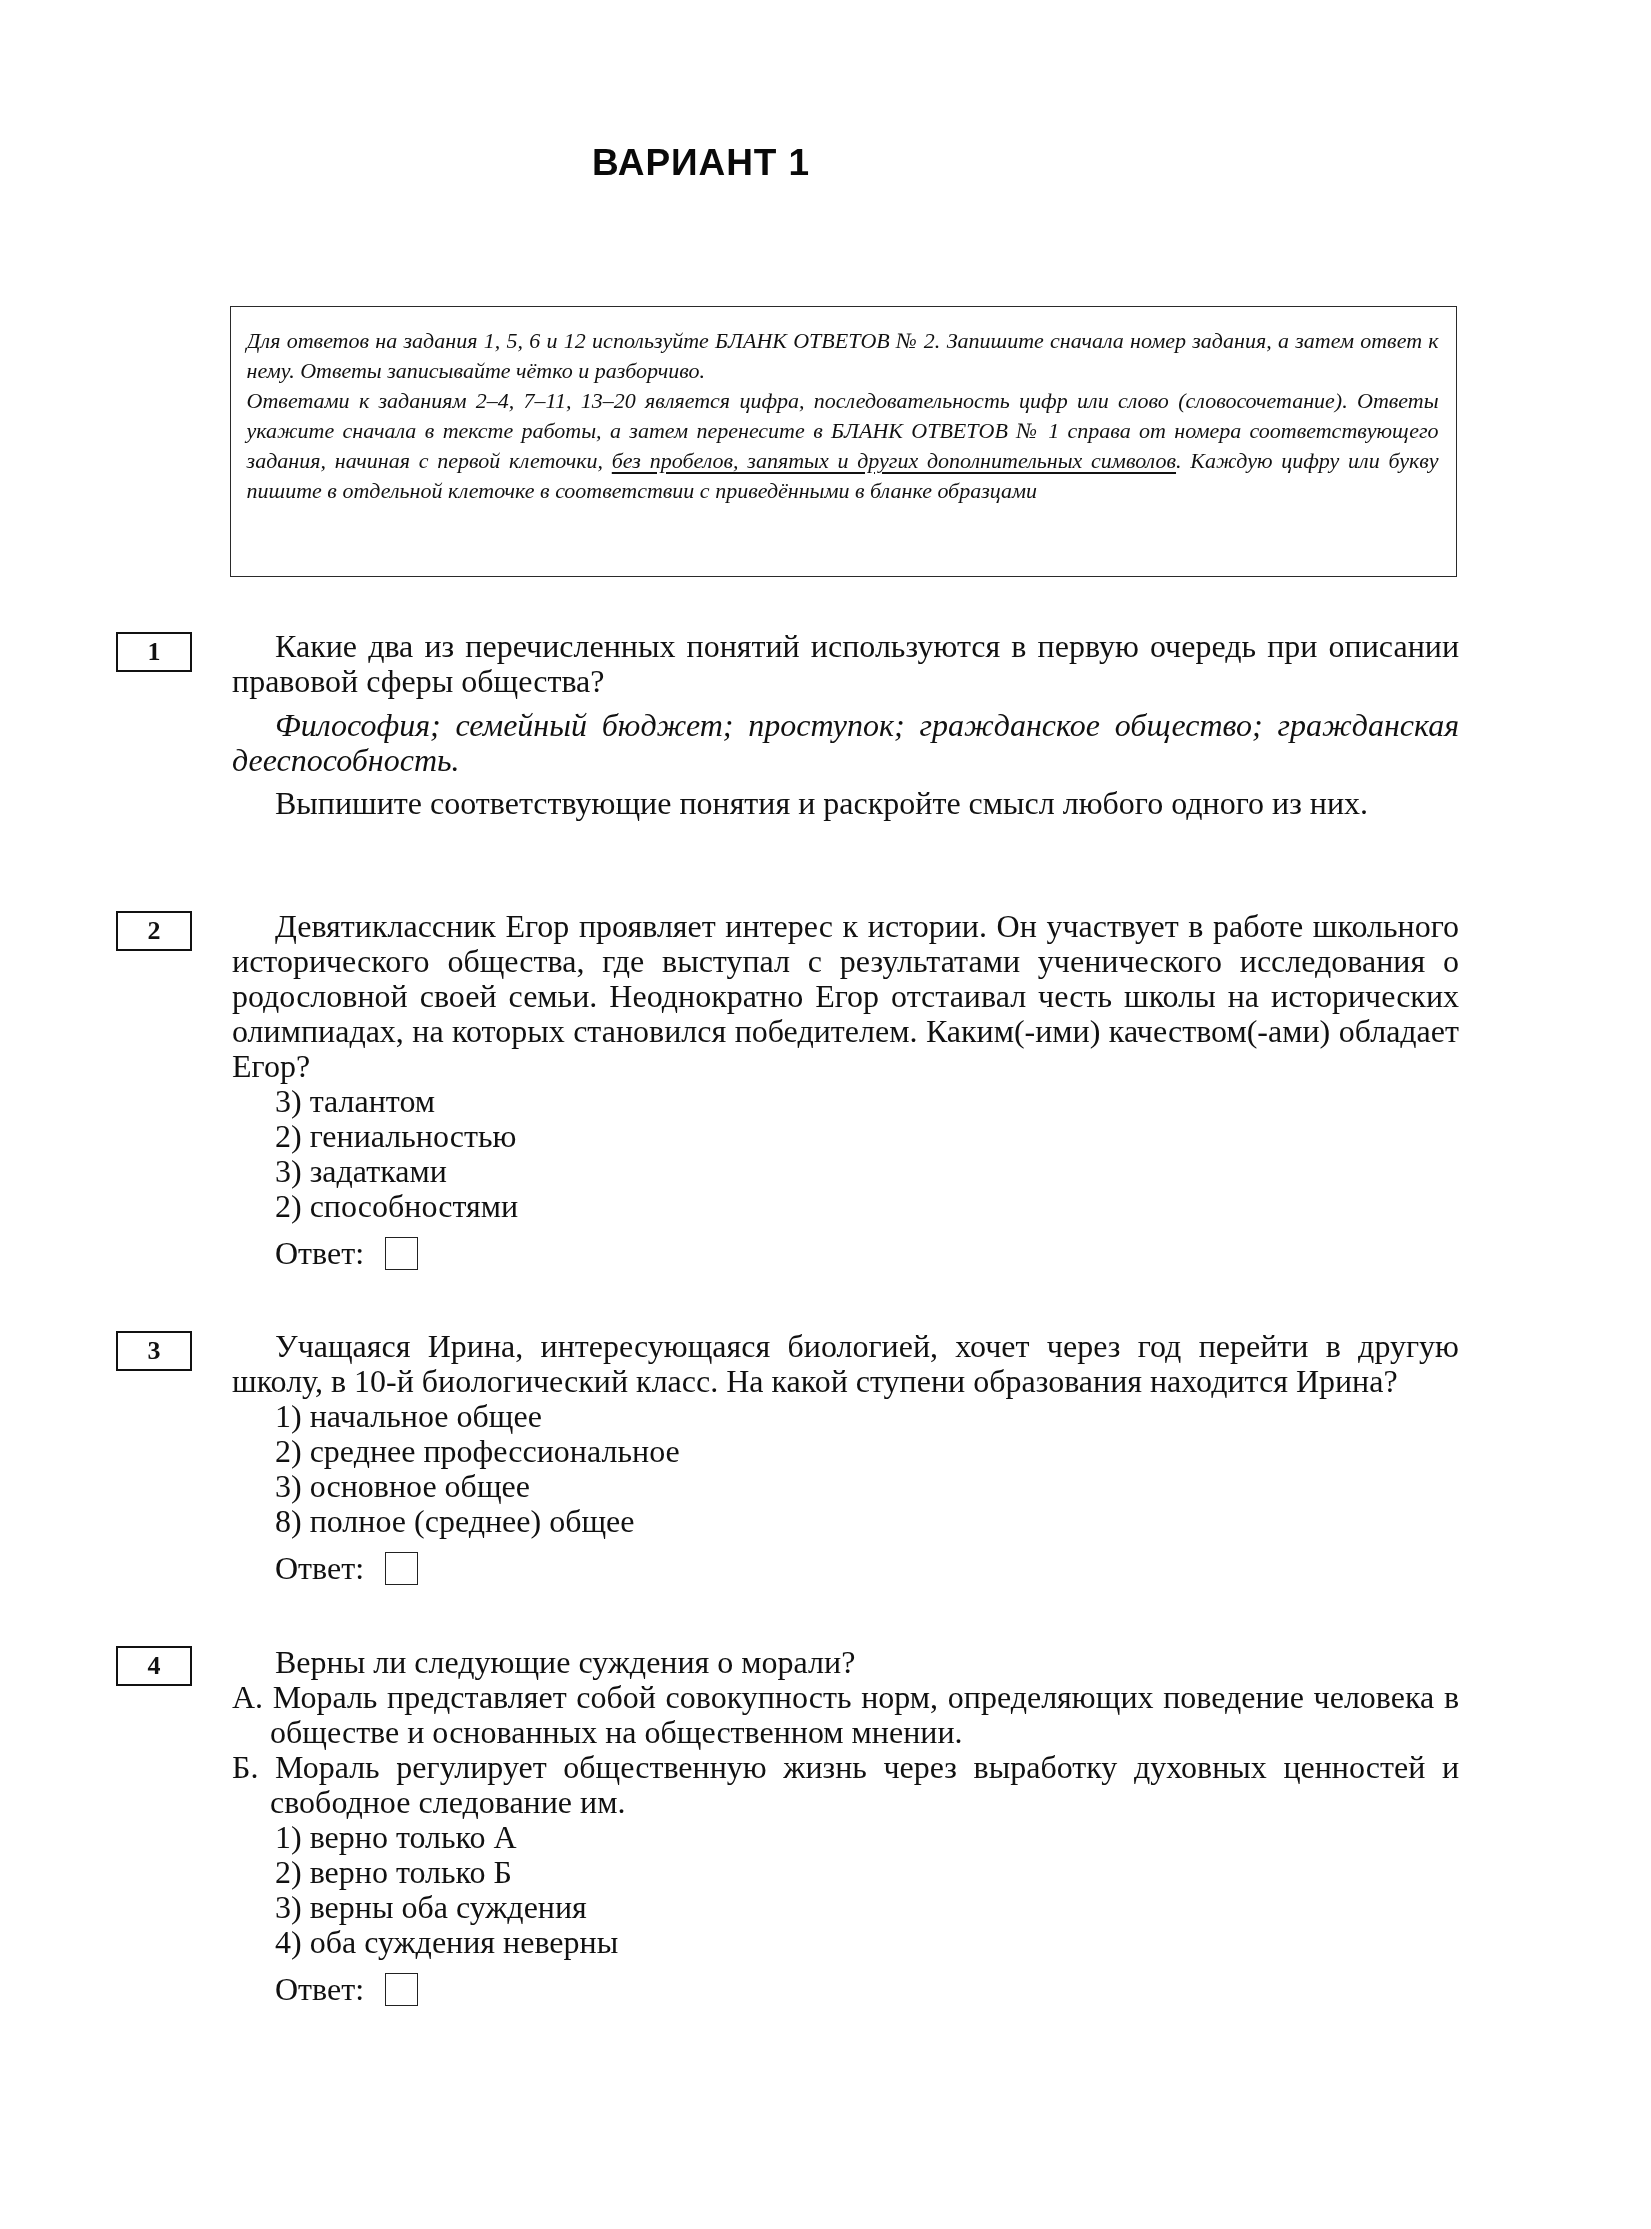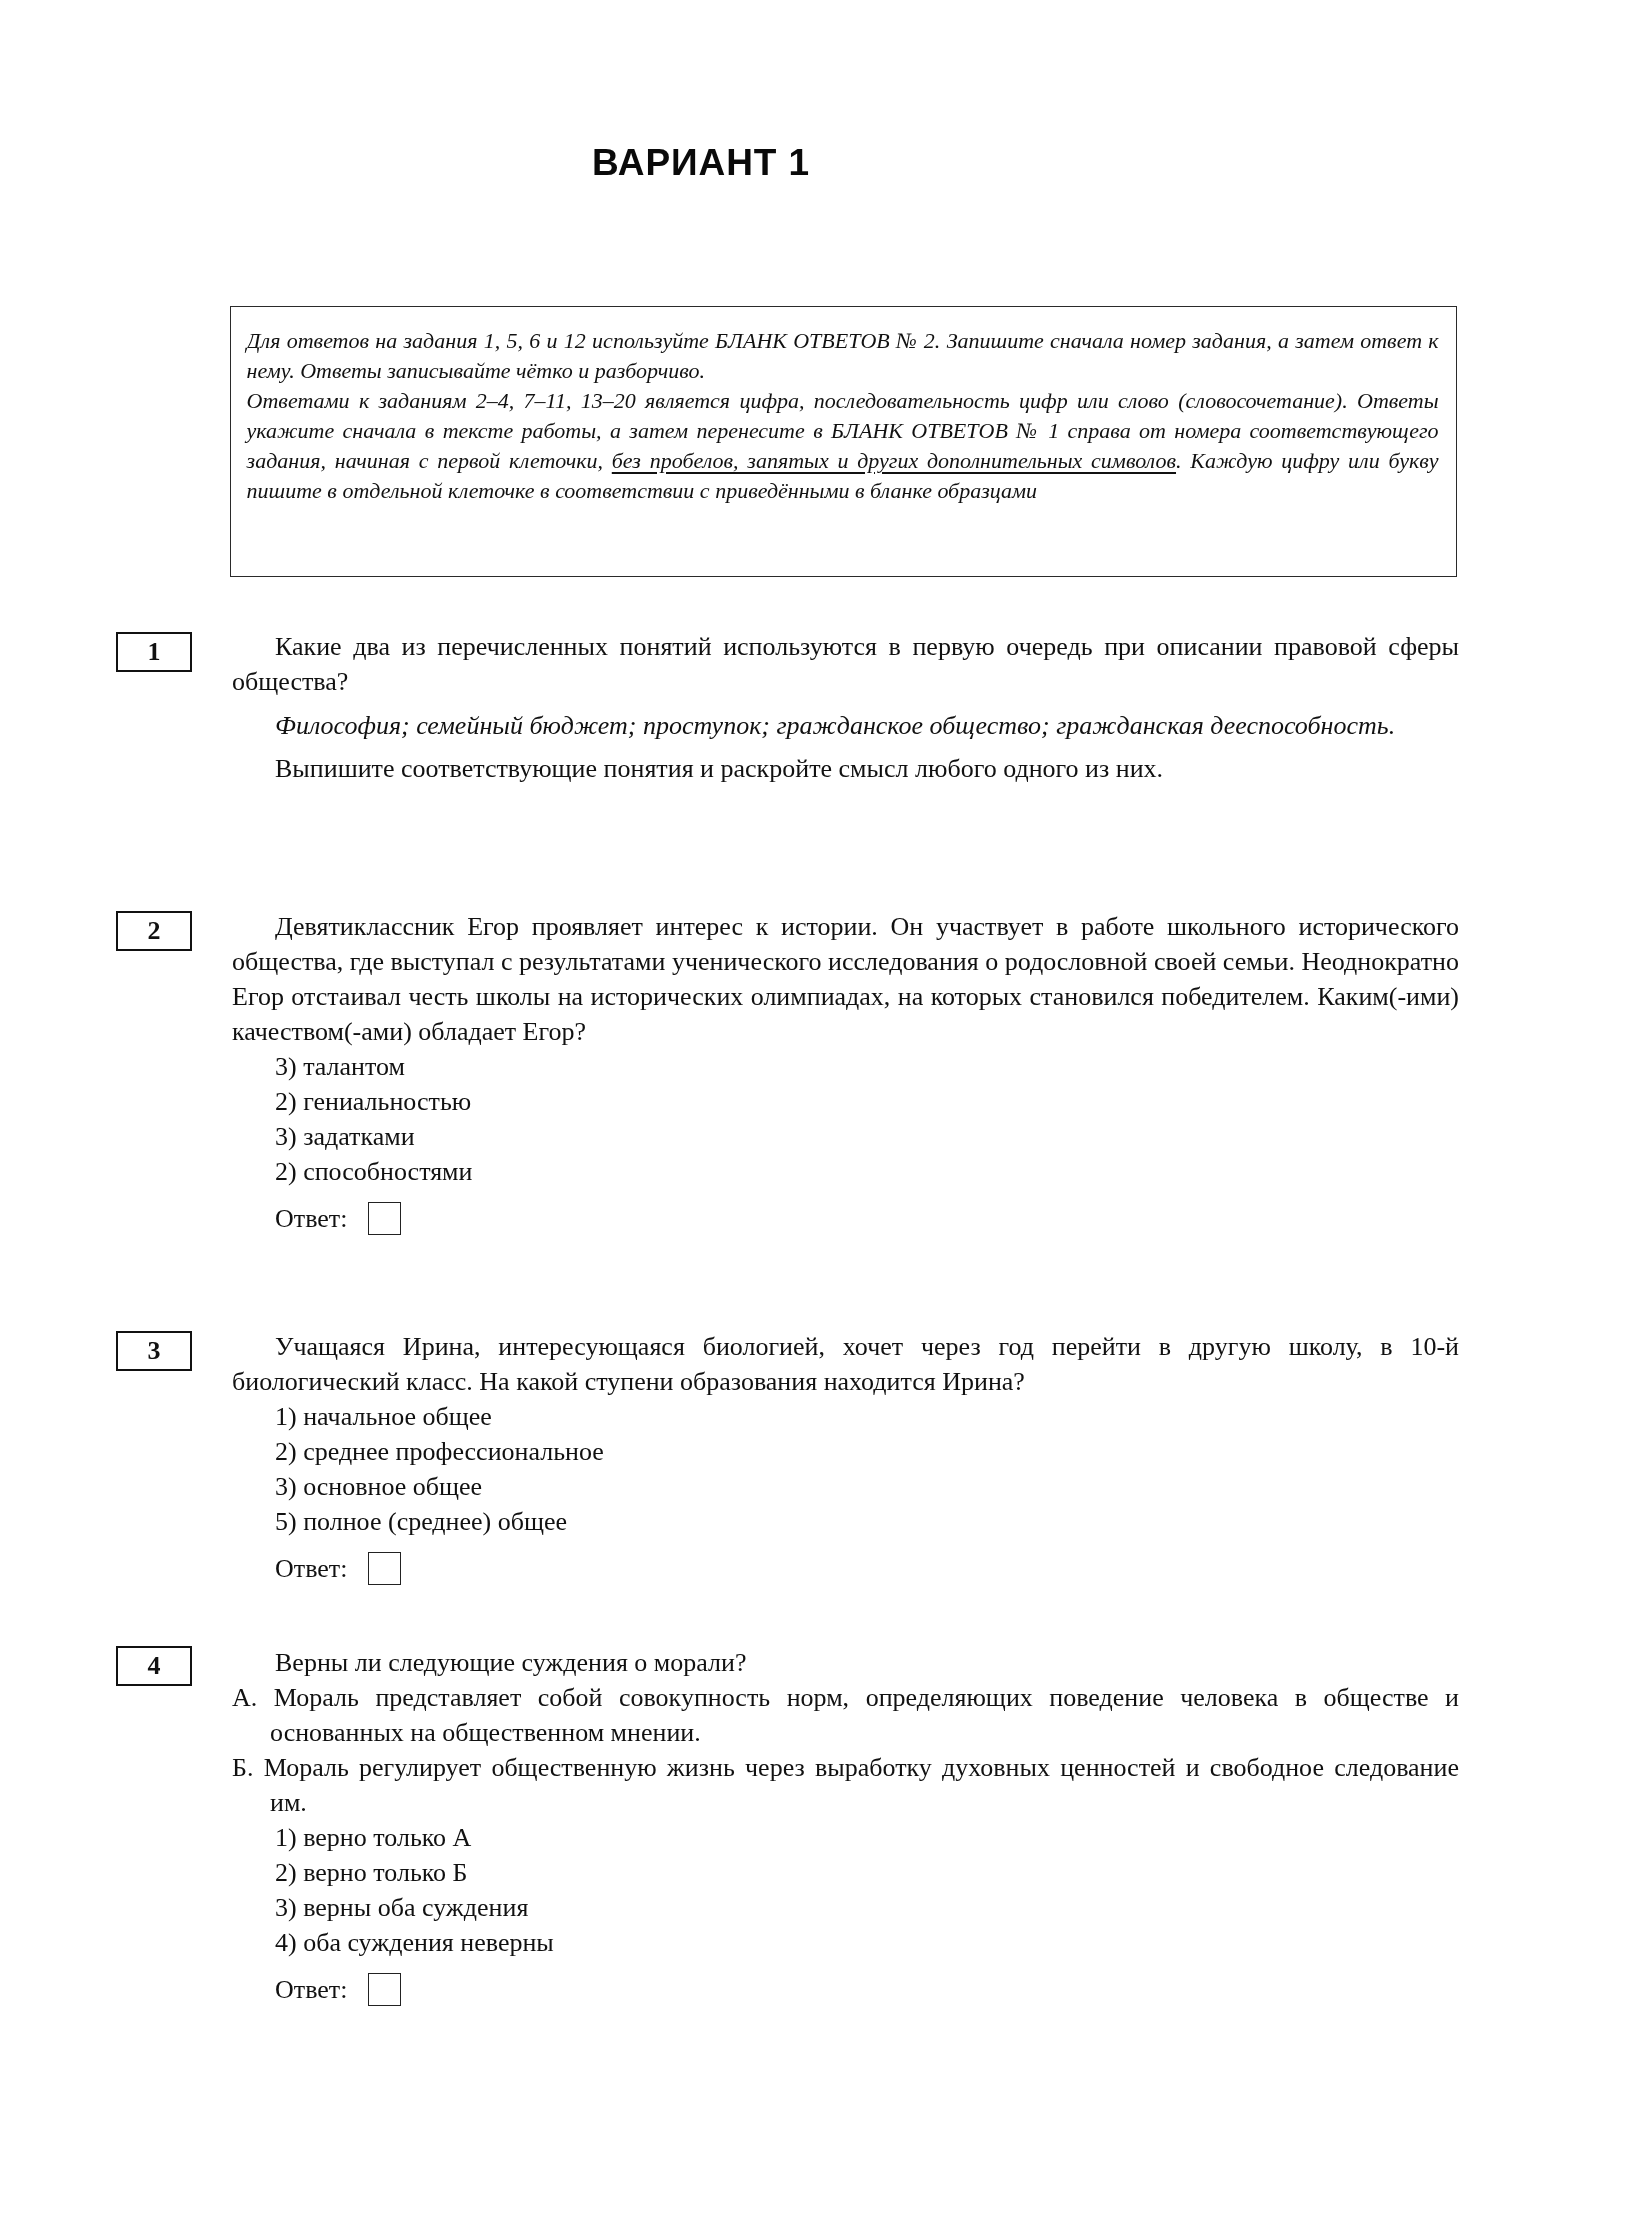--- a/index.html
+++ b/index.html
@@ -14,21 +14,21 @@
                  border: 1.7px solid #2a2a2a; box-sizing: border-box;
                  padding: 19px 17.4px 0 15.6px; }
     .instr-box p { margin: 0; font-style: italic; font-weight: normal; font-size: 22px;
                    line-height: 30px; text-align: justify; text-align-last: left; }
     .instr-box .u { text-decoration: underline; text-underline-offset: 3.5px; }
 
     .num-box { position: absolute; left: 116px; width: 76px; height: 40px; border: 2.6px solid #111;
                box-sizing: border-box; font-weight: bold; font-size: 26px; text-align: center;
                line-height: 35px; }
 
-    .q { position: absolute; left: 232px; width: 1227px; font-size: 26px; line-height: 35px; }
+    .q { position: absolute; left: 232px; width: 1227px; font-size: 32px; line-height: 35px; }
     .q p { margin: 0; text-align: justify; }
     .q .ind { text-indent: 43px; }
     .q .it { font-style: italic; }
     .q .gap { margin-top: 8.7px; }
     .opts { margin-left: 43px; }
     .opts div { line-height: 35px; }
     .stmt { margin-left: 43px; padding-left: 38px; text-indent: -38px; text-align: justify; }
     .answer { margin-left: 43px; margin-top: 12px; display: flex; align-items: center; gap: 12px; }
     .answer .ans-box { display: inline-block; width: 33px; height: 33px; border: 1.7px solid #222;
                        box-sizing: border-box; margin-left: 8.7px; background: #fff; }
@@ -65,21 +65,21 @@
   </div>
 </div>
 
 <div class="num-box" style="top:1331px">3</div>
 <div class="q" style="top:1329px">
   <p class="ind">Учащаяся Ирина, интересующаяся биологией, хочет через год перейти в другую школу, в 10-й биологический класс. На какой ступени образования находится Ирина?</p>
   <div class="opts">
     <div>1) начальное общее</div>
     <div>2) среднее профессиональное</div>
     <div>3) основное общее</div>
-    <div>5) полное (среднее) общее</div>
+    <div>8) полное (среднее) общее</div>
   </div>
   <div class="answer">
     <span>Ответ:</span>
     <span class="ans-box"></span>
   </div>
 </div>
 
 <div class="num-box" style="top:1646px">4</div>
 <div class="q" style="top:1645px">
   <p class="ind">Верны ли следующие суждения о морали?</p>

